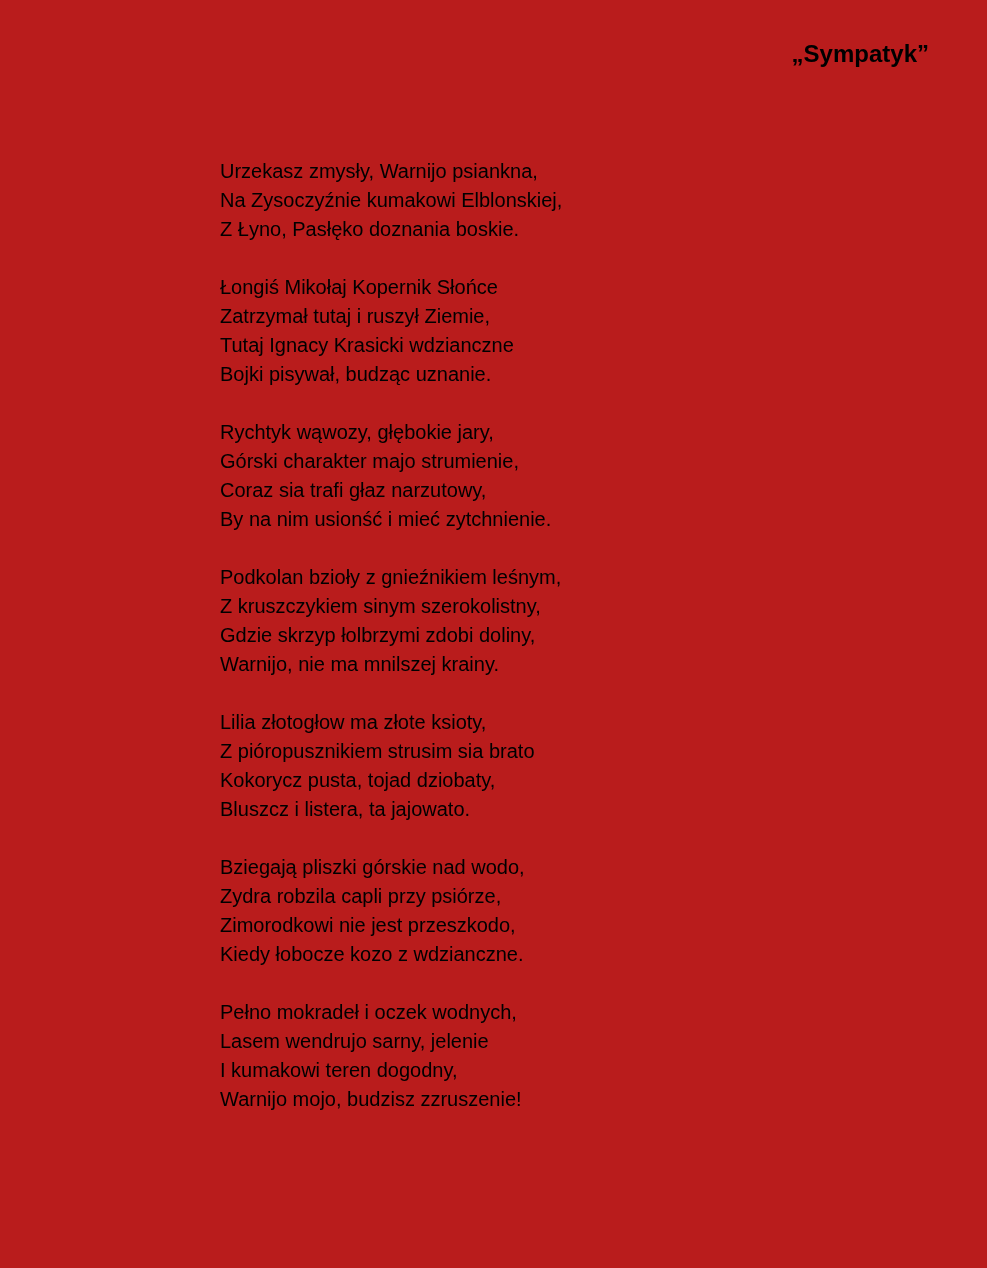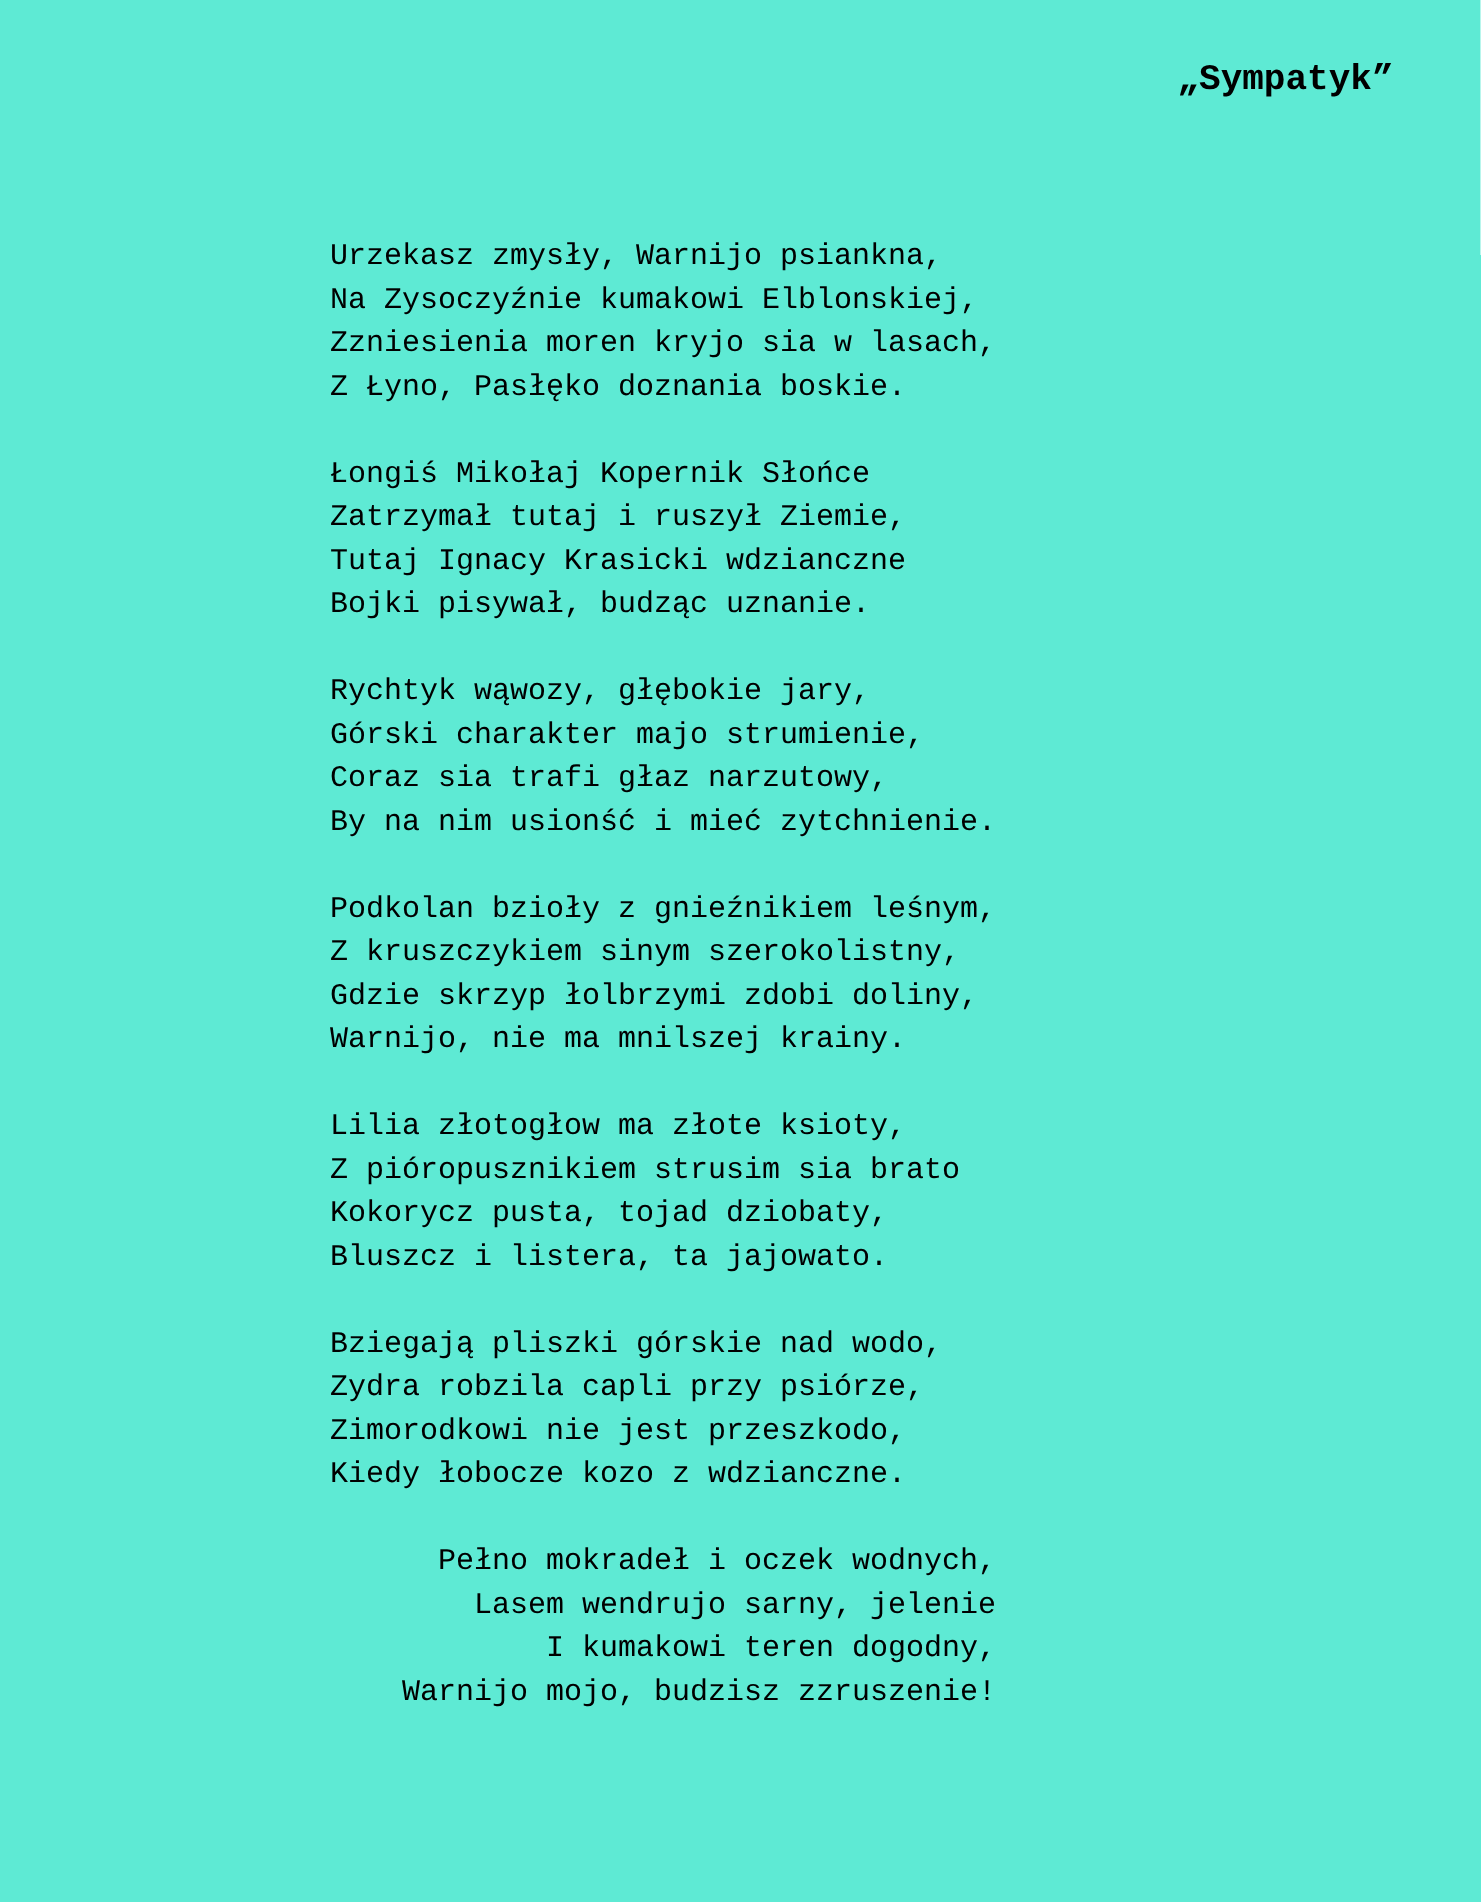--- a/index.html
+++ b/index.html
@@ -4,23 +4,23 @@
 <style>
   html, body {
     margin: 0;
     padding: 0;
     background: #ffffff;
   }
   .page {
     position: relative;
     width: 987px;
     height: 1268px;
-    background: #5eead4;
+    background: #b91c1c;
     color: #000000;
-    font-family: Liberation Mono, monospace;
+    font-family: Liberation Sans, sans-serif;
     overflow: hidden;
   }
   .doc-header {
     position: absolute;
     top: 40px;
     right: 58px;
     font-size: 24px;
     font-weight: bold;
     white-space: nowrap;
   }
@@ -37,40 +37,38 @@
     top: 157px;
     left: 220px;
     font-size: 20px;
     line-height: 29px;
   }
   .stanza {
     margin: 0 0 29px 0;
   }
   .stanza:last-child {
     margin-bottom: 0;
-    text-align: right;
   }
   .line {
     white-space: nowrap;
   }
 </style>
 </head>
 <body>
 
 <div class="page">
 
   <div class="doc-header">„Sympatyk”</div>
 
 
   <div class="poem">
 
     <div class="stanza">
       <div class="line">Urzekasz zmysły, Warnijo psiankna,</div>
       <div class="line">Na Zysoczyźnie kumakowi Elblonskiej,</div>
-      <div class="line">Zzniesienia moren kryjo sia w lasach,</div>
       <div class="line">Z Łyno, Pasłęko doznania boskie.</div>
     </div>
 
     <div class="stanza">
       <div class="line">Łongiś Mikołaj Kopernik Słońce</div>
       <div class="line">Zatrzymał tutaj i ruszył Ziemie,</div>
       <div class="line">Tutaj Ignacy Krasicki wdzianczne</div>
       <div class="line">Bojki pisywał, budząc uznanie.</div>
     </div>
 

